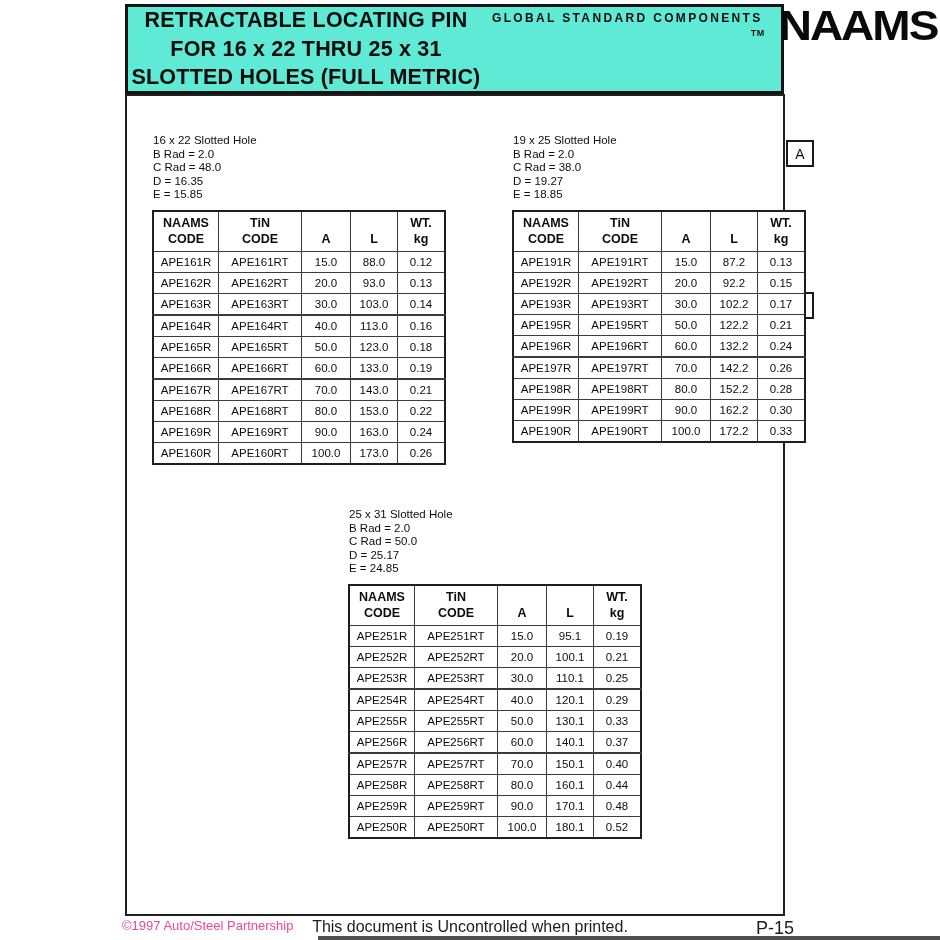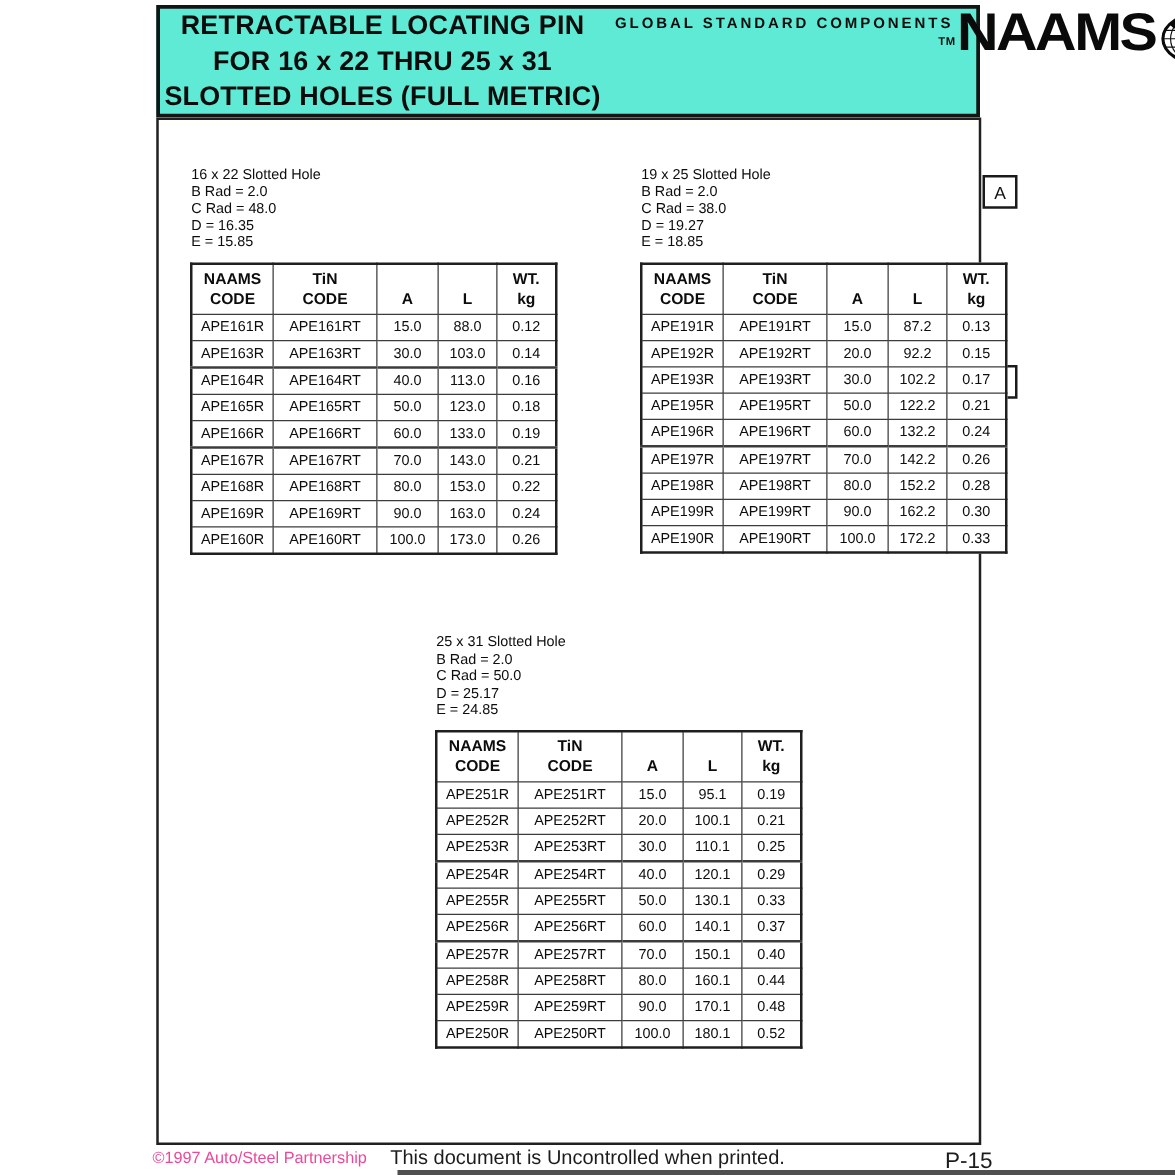--- a/index.html
+++ b/index.html
@@ -17,21 +17,21 @@
     flex:1;display:flex;flex-direction:column;justify-content:center;align-items:center;
     font-weight:bold;font-size:21.5px;line-height:1.32;letter-spacing:0.2px;
     white-space:pre-line;text-align:center;color:#0c0c0c;
   }
   .logo-wrap{width:297px;position:relative;display:flex;flex-direction:row;box-sizing:border-box;}
   .tagline{
     margin:4px 4px 0 8px;font-size:12px;font-weight:bold;letter-spacing:2.35px;
     white-space:nowrap;color:#0c0c0c;
   }
   .naams-row{display:flex;align-items:flex-start;margin-top:-3px;height:49px;}
-  .tm-mark{font-size:9px;font-weight:bold;margin:24px 1px 0 -16px;letter-spacing:0.5px;}
+  .tm-mark{font-size:9px;font-weight:bold;margin:24px 14px 0 -16px;letter-spacing:0.5px;}
   .naams-word{
     font-size:46px;font-weight:bold;letter-spacing:-2px;line-height:1.02;
     transform:scaleY(0.92);transform-origin:top left;color:#0a0a0a;
   }
   .globe{margin:3px 0 0 3px;}
   .naams-underline{border-bottom:2.5px solid #111;margin:-2px 16px 0 3px;}
   .sub-row{
     display:flex;justify-content:space-between;align-items:center;
     font-size:15px;padding:5px 12px 0 7px;color:#111;
   }
@@ -151,20 +151,27 @@
       </thead>
       <tbody>
         <tr>
           <td>APE161R</td>
           <td>APE161RT</td>
           <td>15.0</td>
           <td>88.0</td>
           <td>0.12</td>
         </tr>
         <tr>
+          <td>APE162R</td>
+          <td>APE162RT</td>
+          <td>20.0</td>
+          <td>93.0</td>
+          <td>0.13</td>
+        </tr>
+        <tr>
           <td>APE163R</td>
           <td>APE163RT</td>
           <td>30.0</td>
           <td>103.0</td>
           <td>0.14</td>
         </tr>
         <tr class="grp">
           <td>APE164R</td>
           <td>APE164RT</td>
           <td>40.0</td>

